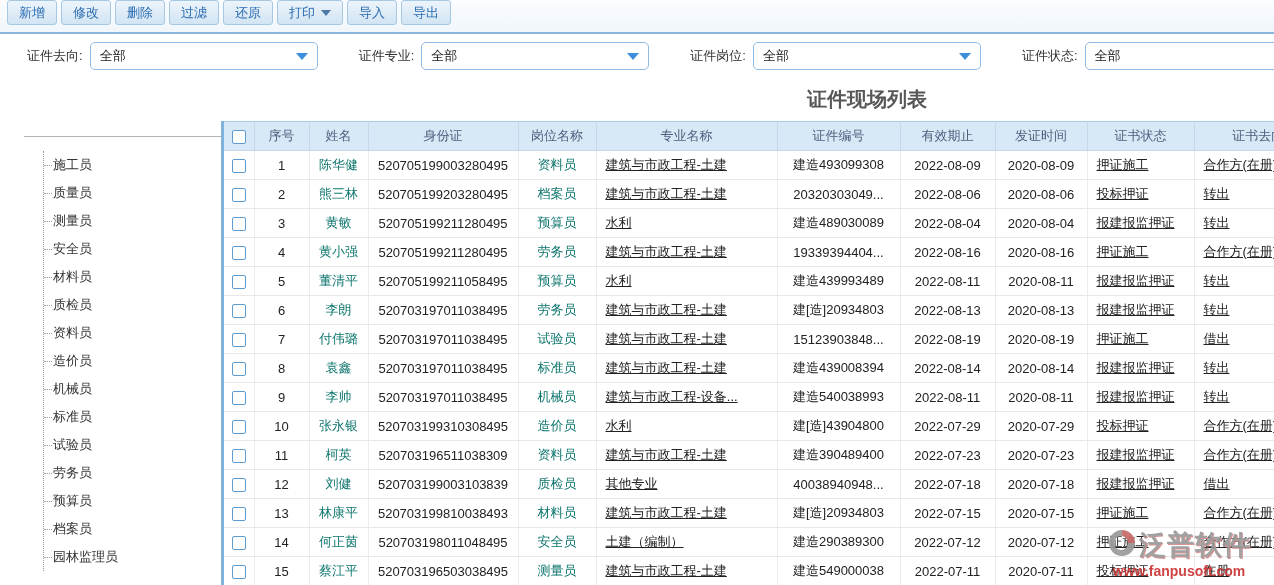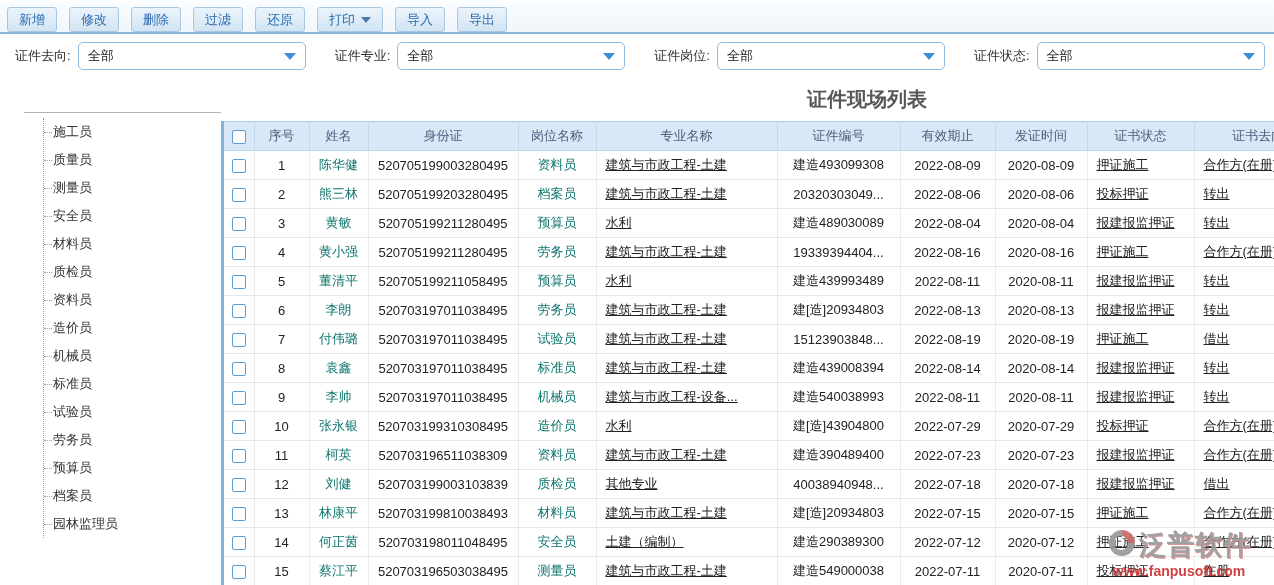--- a/index.html
+++ b/index.html
@@ -1,47 +1,47 @@
 <!DOCTYPE html>
 <html><head>
 <meta charset="utf-8">
 <style>
   * { margin:0; padding:0; box-sizing:border-box; }
   html,body { width:1274px; height:585px; overflow:hidden; background:#fff;
     font-family:"Liberation Sans","DejaVu Sans",sans-serif; }
 
   
-  .toolbar { height:34px; display:flex; align-items:flex-end; gap:12px;
+  .toolbar { height:34px; display:flex; align-items:flex-start; gap:4px;
     padding-left:7px; background:linear-gradient(#fbfdff,#f0f6fb);
     border-bottom:2px solid #8ab5dc; }
   .tbtn { height:25px; padding:0 11px; display:flex; align-items:center; gap:6px;
     background:linear-gradient(#ecf4fb,#d2e4f3); border:1px solid #a6c8e3;
     border-radius:3px; color:#2a6cb0; font-size:13px; cursor:pointer;
     font-family:inherit; }
   .caret { width:0; height:0; border-left:5px solid transparent;
     border-right:5px solid transparent; border-top:6px solid #4a7aa8; }
 
   
   .filters { height:44px; display:flex; align-items:center; padding-left:15px; }
-  .filter { display:flex; align-items:center; margin-right:29px; }
+  .filter { display:flex; align-items:center; margin-right:29px;margin-left:12px; }
   .filter-label { font-size:13px; color:#333; margin-right:7px; white-space:nowrap; }
   .select { width:228px; height:28px; border:1px solid #8fbce4; border-radius:5px;
     background:#fff; display:flex; align-items:center; justify-content:space-between;
     padding:0 9px; cursor:pointer; }
   .select .val { font-size:13px; color:#222; }
   .select .dd { width:0; height:0; border-left:6px solid transparent;
     border-right:6px solid transparent; border-top:7px solid #3d8edb; }
 
   
   .content { position:relative; height:507px;margin-left:24px; }
   .page-title { position:absolute; left:783px; top:8px; font-size:20px;
     font-weight:bold; color:#575757; white-space:nowrap; }
 
-  .sidebar { position:absolute; left:0; top:34px; bottom:0; width:197px;
-    border-top:1px solid #b3b3b3; overflow:hidden; padding-top:5px; }
+  .sidebar { position:absolute; left:0; top:58px; bottom:0; width:197px;
+    border-top:1px solid #b3b3b3; overflow:hidden; padding-top:14px; }
   .tree { list-style:none; margin-left:19px; border-left:1px dotted #9a9a9a; }
   .tree li { position:relative; padding-left:9px; height:28px; line-height:28px;
     font-size:13px; color:#333; cursor:pointer; white-space:nowrap; }
   .tree li::before { content:""; position:absolute; left:0; top:14px; width:8px;
     border-top:1px dotted #9a9a9a; }
 
   .table-wrap { position:absolute; left:197px; top:43px; bottom:0; width:1216px;
     border-left:3px solid #7fb2dc; overflow:hidden; }
   table { border-collapse:collapse; table-layout:fixed; width:1098px; }
   thead th { height:29px; background:#d9e8f6; color:#4d5f7d; font-size:13px;

